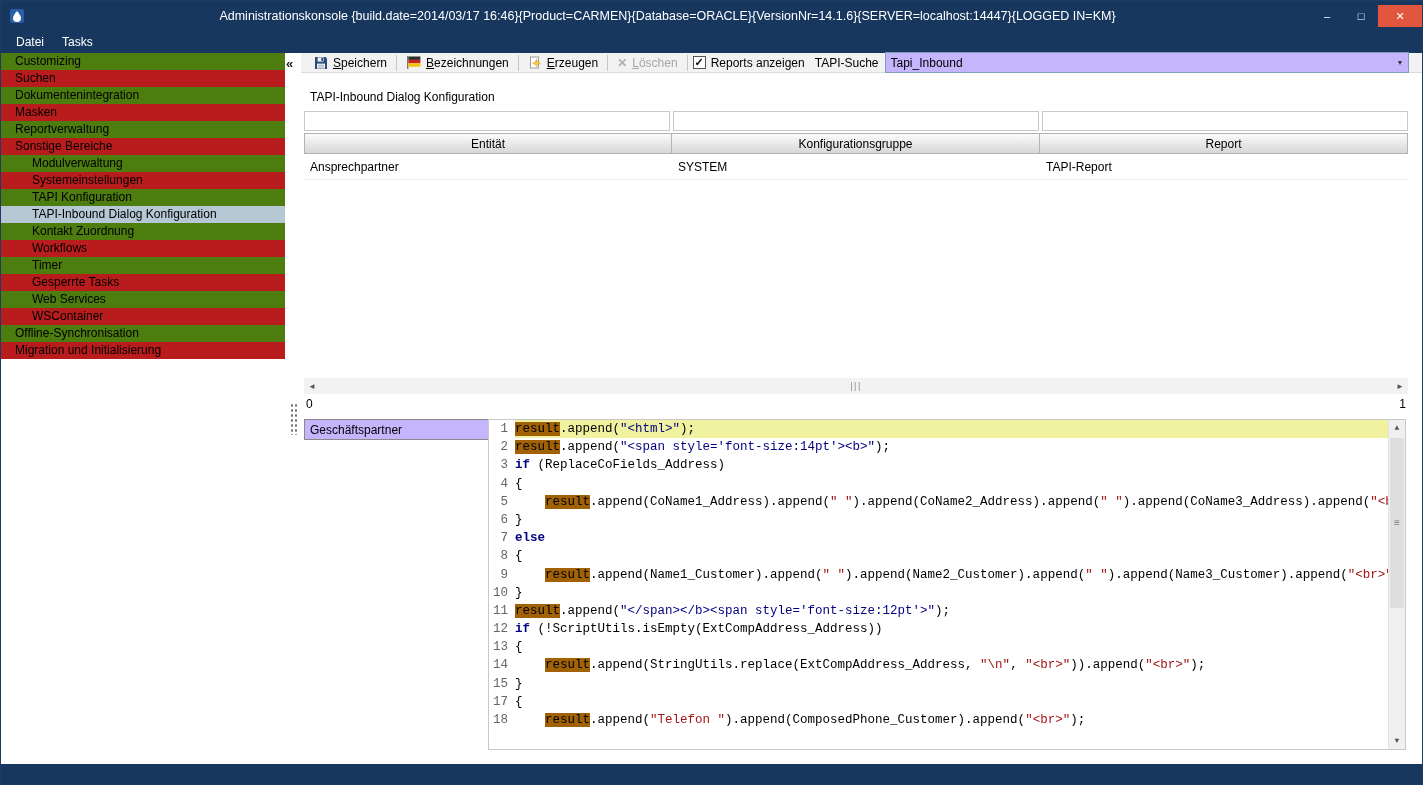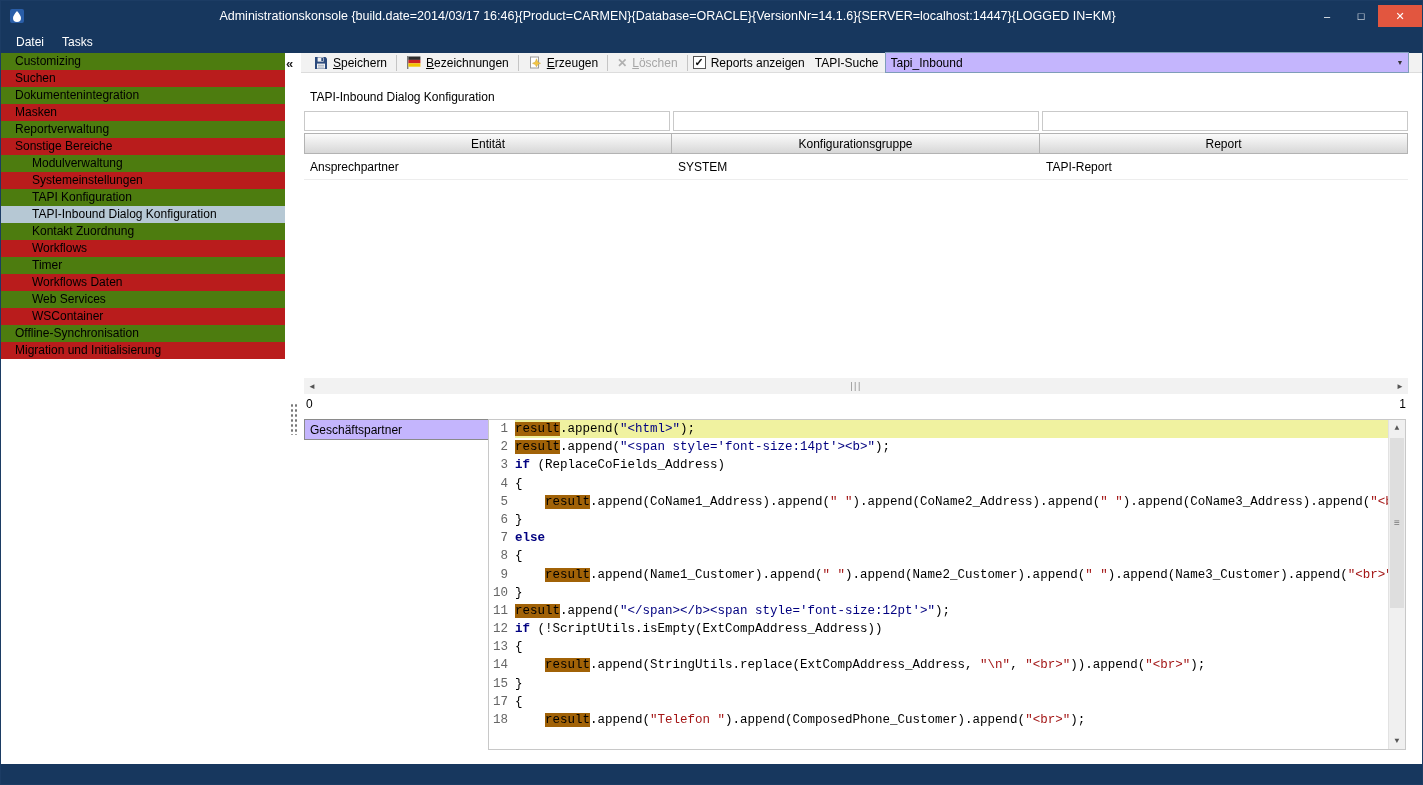--- a/index.html
+++ b/index.html
@@ -120,21 +120,21 @@
       <div class="tree-row odd">Masken</div>
       <div class="tree-row">Reportverwaltung</div>
       <div class="tree-row odd">Sonstige Bereiche</div>
       <div class="tree-row indent">Modulverwaltung</div>
       <div class="tree-row odd indent">Systemeinstellungen</div>
       <div class="tree-row indent">TAPI Konfiguration</div>
       <div class="tree-row odd indent selected">TAPI-Inbound Dialog Konfiguration</div>
       <div class="tree-row indent">Kontakt Zuordnung</div>
       <div class="tree-row odd indent">Workflows</div>
       <div class="tree-row indent">Timer</div>
-      <div class="tree-row odd indent">Workflows Daten</div>
+      <div class="tree-row odd indent">Gesperrte Tasks</div>
       <div class="tree-row indent">Web Services</div>
       <div class="tree-row odd indent">WSContainer</div>
       <div class="tree-row">Offline-Synchronisation</div>
       <div class="tree-row odd">Migration und Initialisierung</div>
     </div>
   <span class="collapse-chevron">«</span>
   <div class="splitter-dots"></div>
 
   <div class="main">
 

